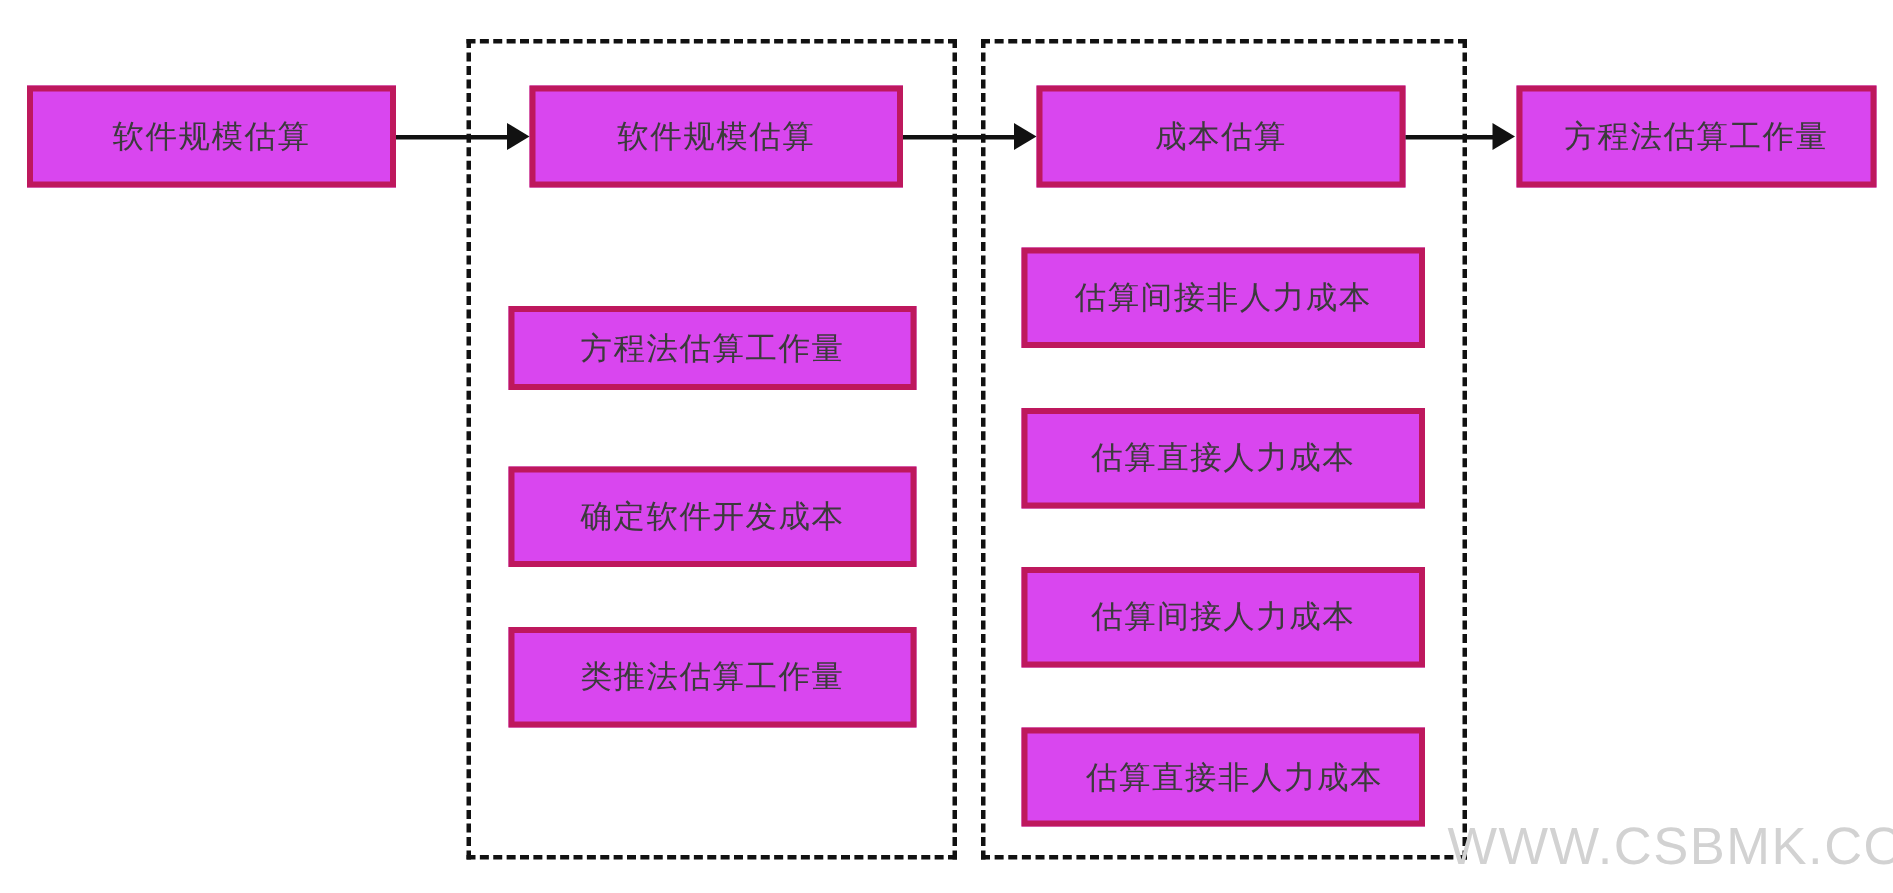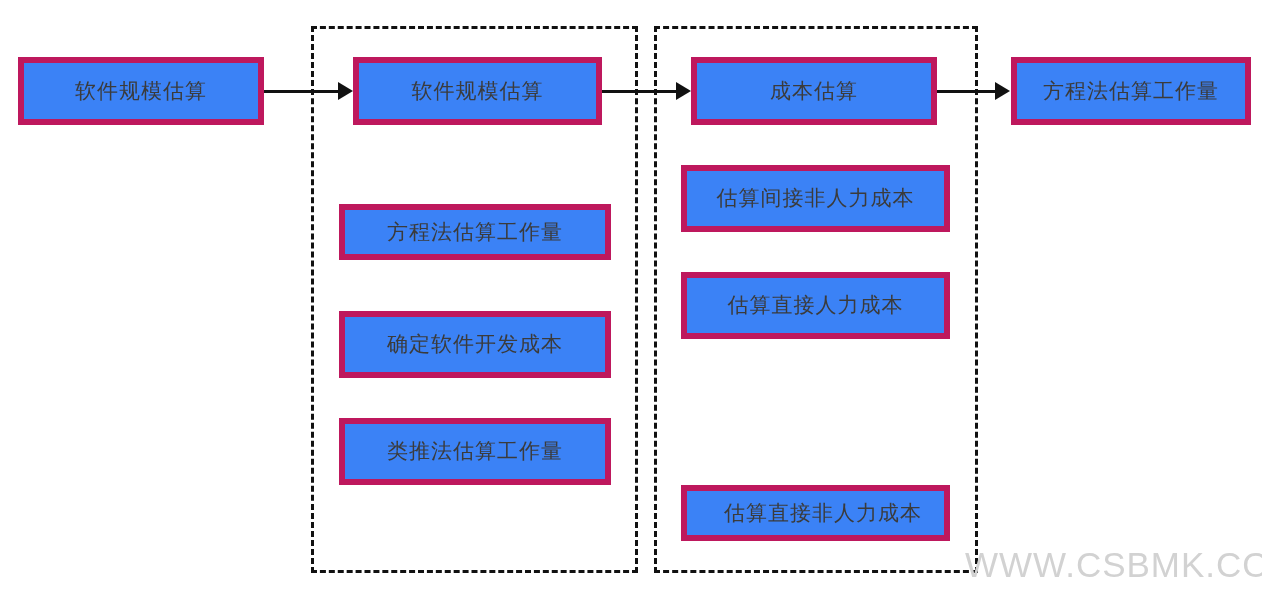--- a/index.html
+++ b/index.html
@@ -19,22 +19,22 @@
   }
   .group-box {
     position: absolute;
     border: 3px dashed #111111;
     box-sizing: border-box;
     background: transparent;
   }
   .node {
     position: absolute;
     box-sizing: border-box;
-    border: 6px solid #be185d;
-    background: #3b82f6;
+    border: 4px solid #be185d;
+    background: #d946ef;
     display: flex;
     align-items: center;
     justify-content: center;
     color: #3b3b3b;
     font-size: 21px;
     letter-spacing: 1px;
     white-space: nowrap;
     font-family: "Liberation Serif", "DejaVu Serif", serif;
   }
   .node-label {
@@ -111,20 +111,23 @@
   </div>
 
   <div class="node" style="left:681px; top:165px; width:269px; height:67px;">
     <span class="node-label">估算间接非人力成本</span>
   </div>
 
   <div class="node" style="left:681px; top:272px; width:269px; height:67px;">
     <span class="node-label">估算直接人力成本</span>
   </div>
 
+  <div class="node" style="left:681px; top:378px; width:269px; height:67px;">
+    <span class="node-label">估算间接人力成本</span>
+  </div>
 
-  <div class="node" style="left:681px; top:485px; width:269px; height:56px;padding-left:15px;">
+  <div class="node" style="left:681px; top:485px; width:269px; height:66px;padding-left:15px;">
     <span class="node-label">估算直接非人力成本</span>
   </div>
 
   <div class="watermark" style="left:965px; top:545px;">WWW.CSBMK.COM</div>
 
 </div>
 
 </body></html>

